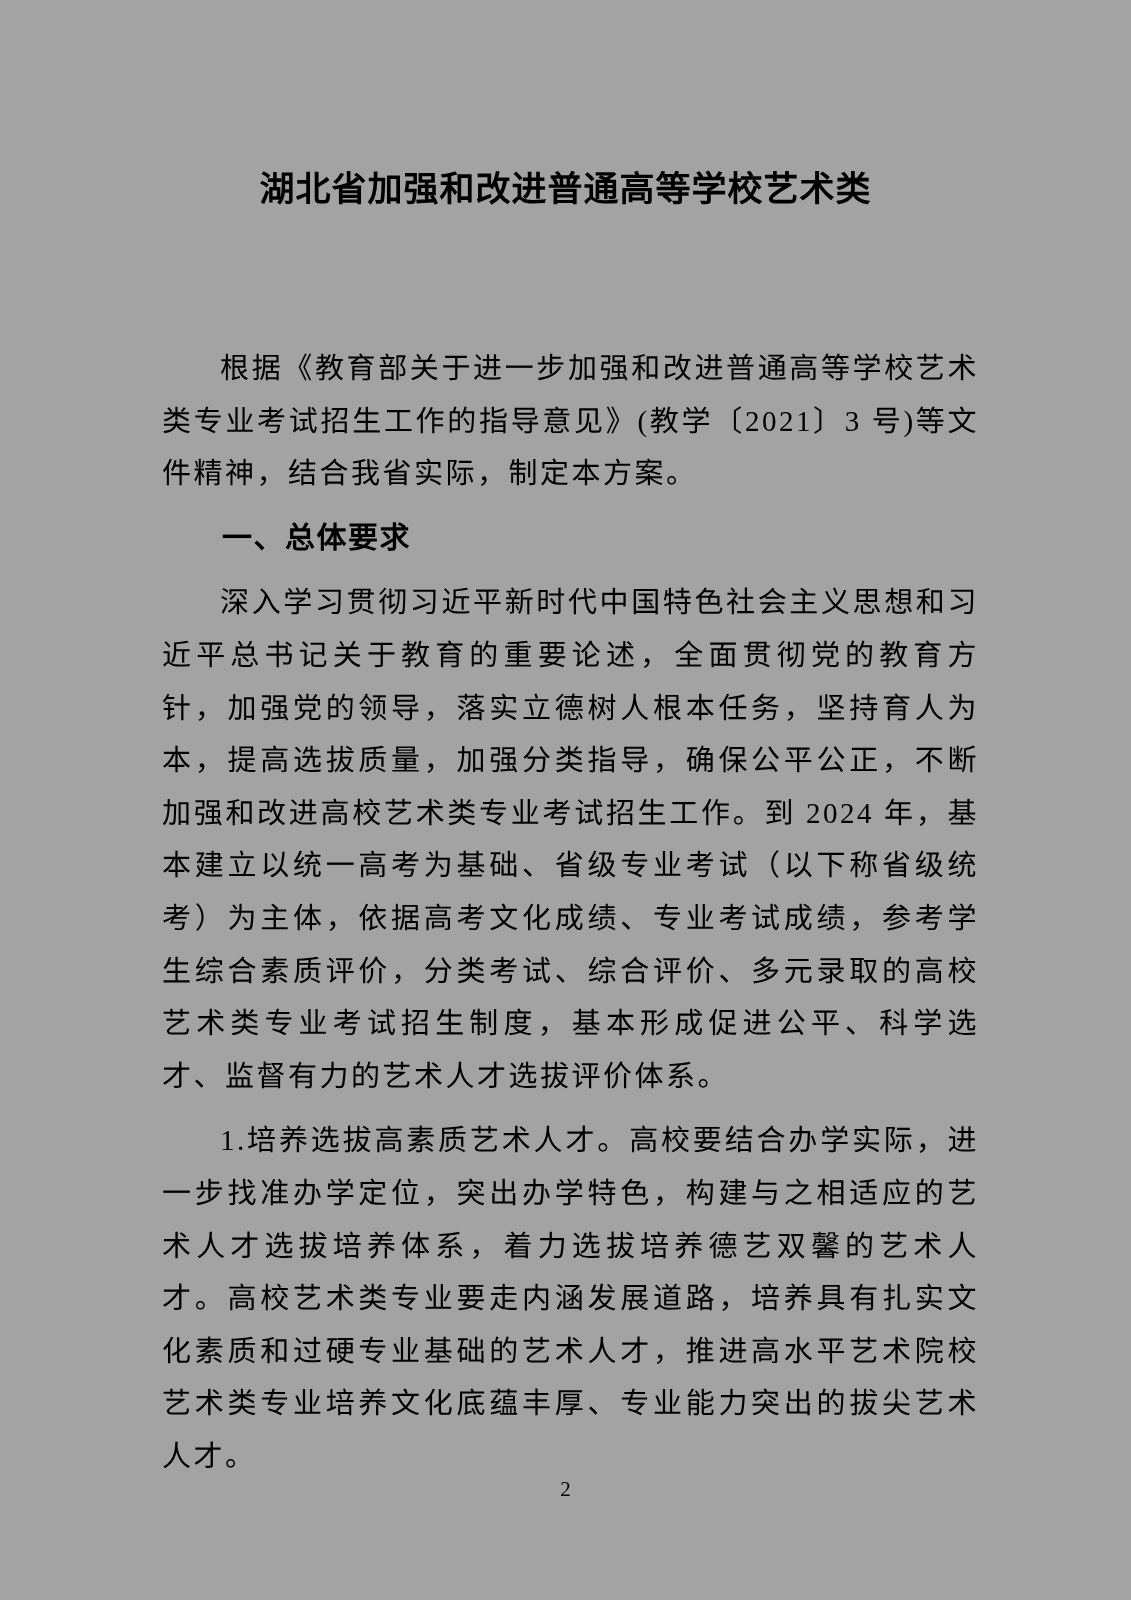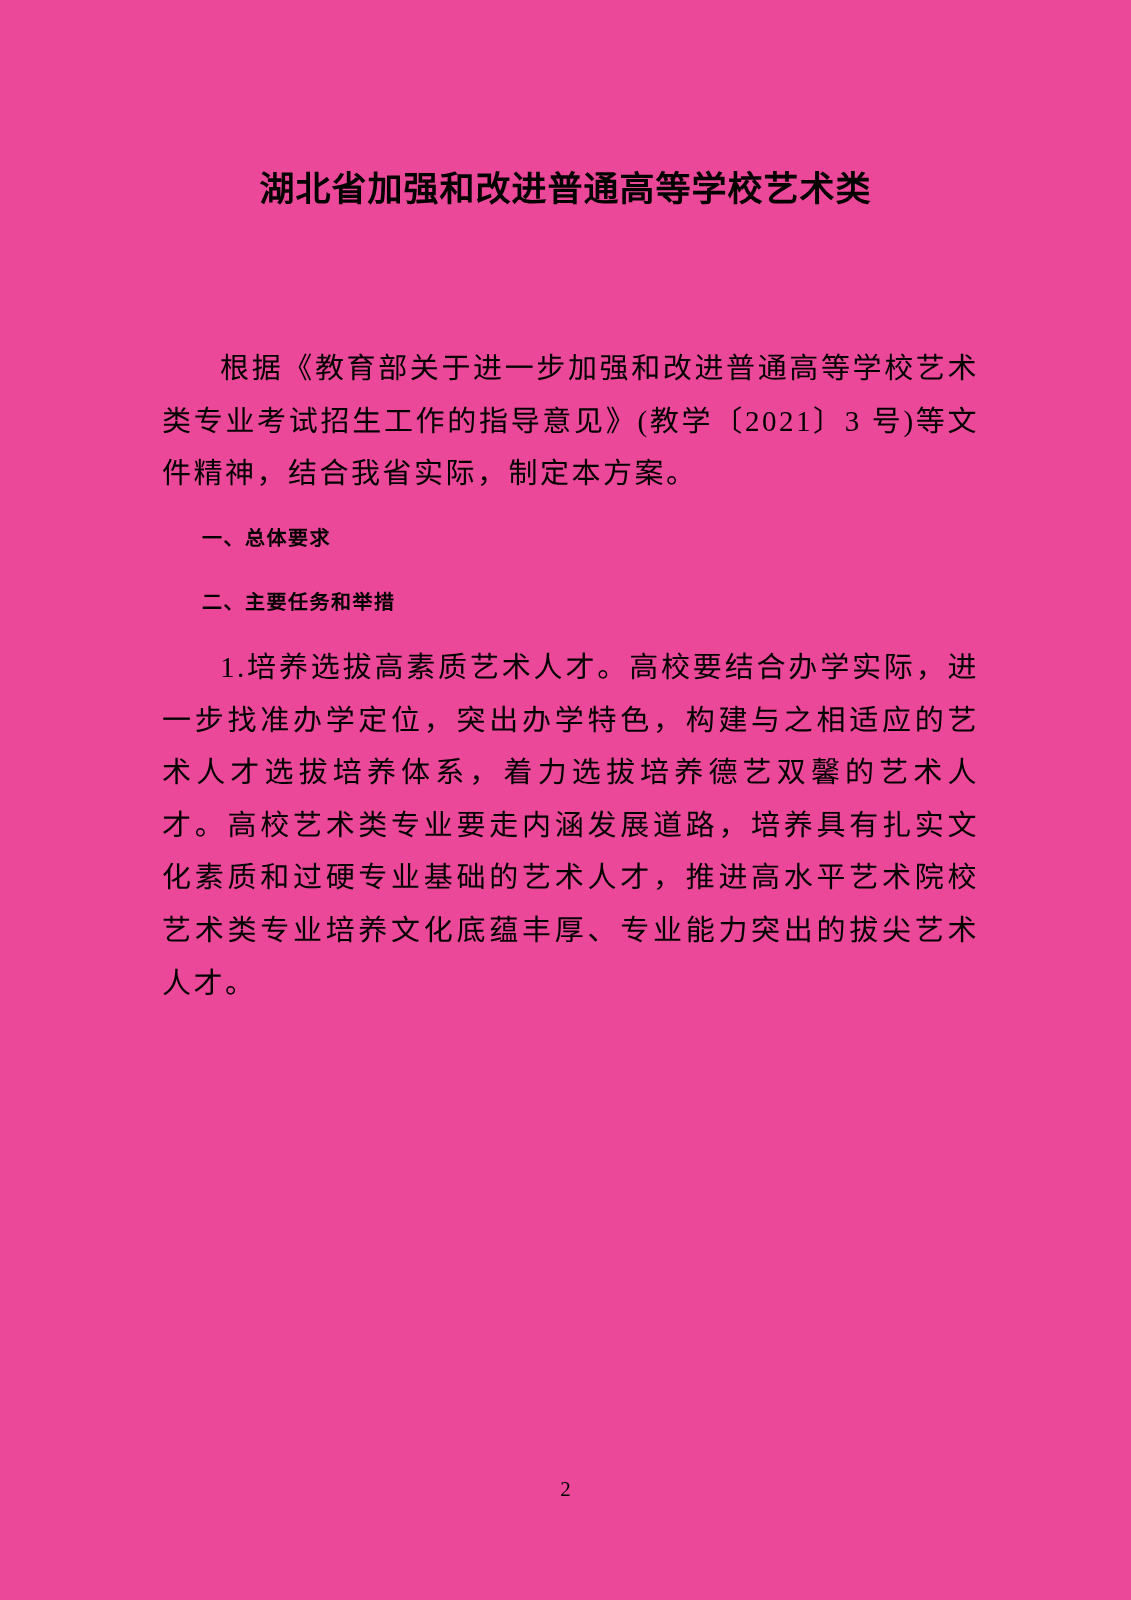--- a/index.html
+++ b/index.html
@@ -4,21 +4,21 @@
 <style>
   html, body {
     margin: 0;
     padding: 0;
     background: #ffffff;
   }
   .page {
     position: relative;
     width: 1131px;
     height: 1600px;
-    background: #ec4899;
+    background: #a3a3a3;
     color: #000000;
     overflow: hidden;
   }
   .doc-title {
     position: absolute;
     top: 160px;
     left: 0;
     width: 100%;
     text-align: center;
     font-family: "Liberation Sans", "DejaVu Sans", sans-serif;
@@ -44,21 +44,21 @@
     text-indent: 2em;
   }
   .body-text {
     font-family: "Liberation Serif", "DejaVu Serif", serif;
     font-weight: 400;
     letter-spacing: 2.5px;
   }
   .section-heading {
     font-family: Liberation Sans, sans-serif;
     font-weight: 700;
-    font-size: 20px;
+    font-size: 30px;
     line-height: 52.6px;
     letter-spacing: 1.5px;
   }
   .task-lead {
     font-family: "Liberation Serif", "DejaVu Serif", serif;
     font-weight: 400;
   }
   .page-number {
     position: absolute;
     top: 1474px;
@@ -78,22 +78,22 @@
   <div class="doc-title">
     <div>湖北省加强和改进普通高等学校艺术类</div>
   </div>
 
   <div class="content">
 
     <p class="body-text">根据《教育部关于进一步加强和改进普通高等学校艺术类专业考试招生工作的指导意见》(教学〔2021〕3 号)等文件精神，结合我省实际，制定本方案。</p>
 
     <h2 class="section-heading">一、总体要求</h2>
 
+    <p class="body-text">深入学习贯彻习近平新时代中国特色社会主义思想和习近平总书记关于教育的重要论述，全面贯彻党的教育方针，加强党的领导，落实立德树人根本任务，坚持育人为本，提高选拔质量，加强分类指导，确保公平公正，不断加强和改进高校艺术类专业考试招生工作。到 2024 年，基本建立以统一高考为基础、省级专业考试（以下称省级统考）为主体，依据高考文化成绩、专业考试成绩，参考学生综合素质评价，分类考试、综合评价、多元录取的高校艺术类专业考试招生制度，基本形成促进公平、科学选才、监督有力的艺术人才选拔评价体系。</p>
 
-    <h2 class="section-heading">二、主要任务和举措</h2>
 
     <p class="body-text"><span class="task-lead">1.培养选拔高素质艺术人才。</span><span>高校要结合办学实际，进一步找准办学定位，突出办学特色，构建与之相适应的艺术人才选拔培养体系，着力选拔培养德艺双馨的艺术人才。高校艺术类专业要走内涵发展道路，培养具有扎实文化素质和过硬专业基础的艺术人才，推进高水平艺术院校艺术类专业培养文化底蕴丰厚、专业能力突出的拔尖艺术人才。</span></p>
 
   </div>
 
   <div class="page-number">2</div>
 
 </div>
 
 </body></html>

